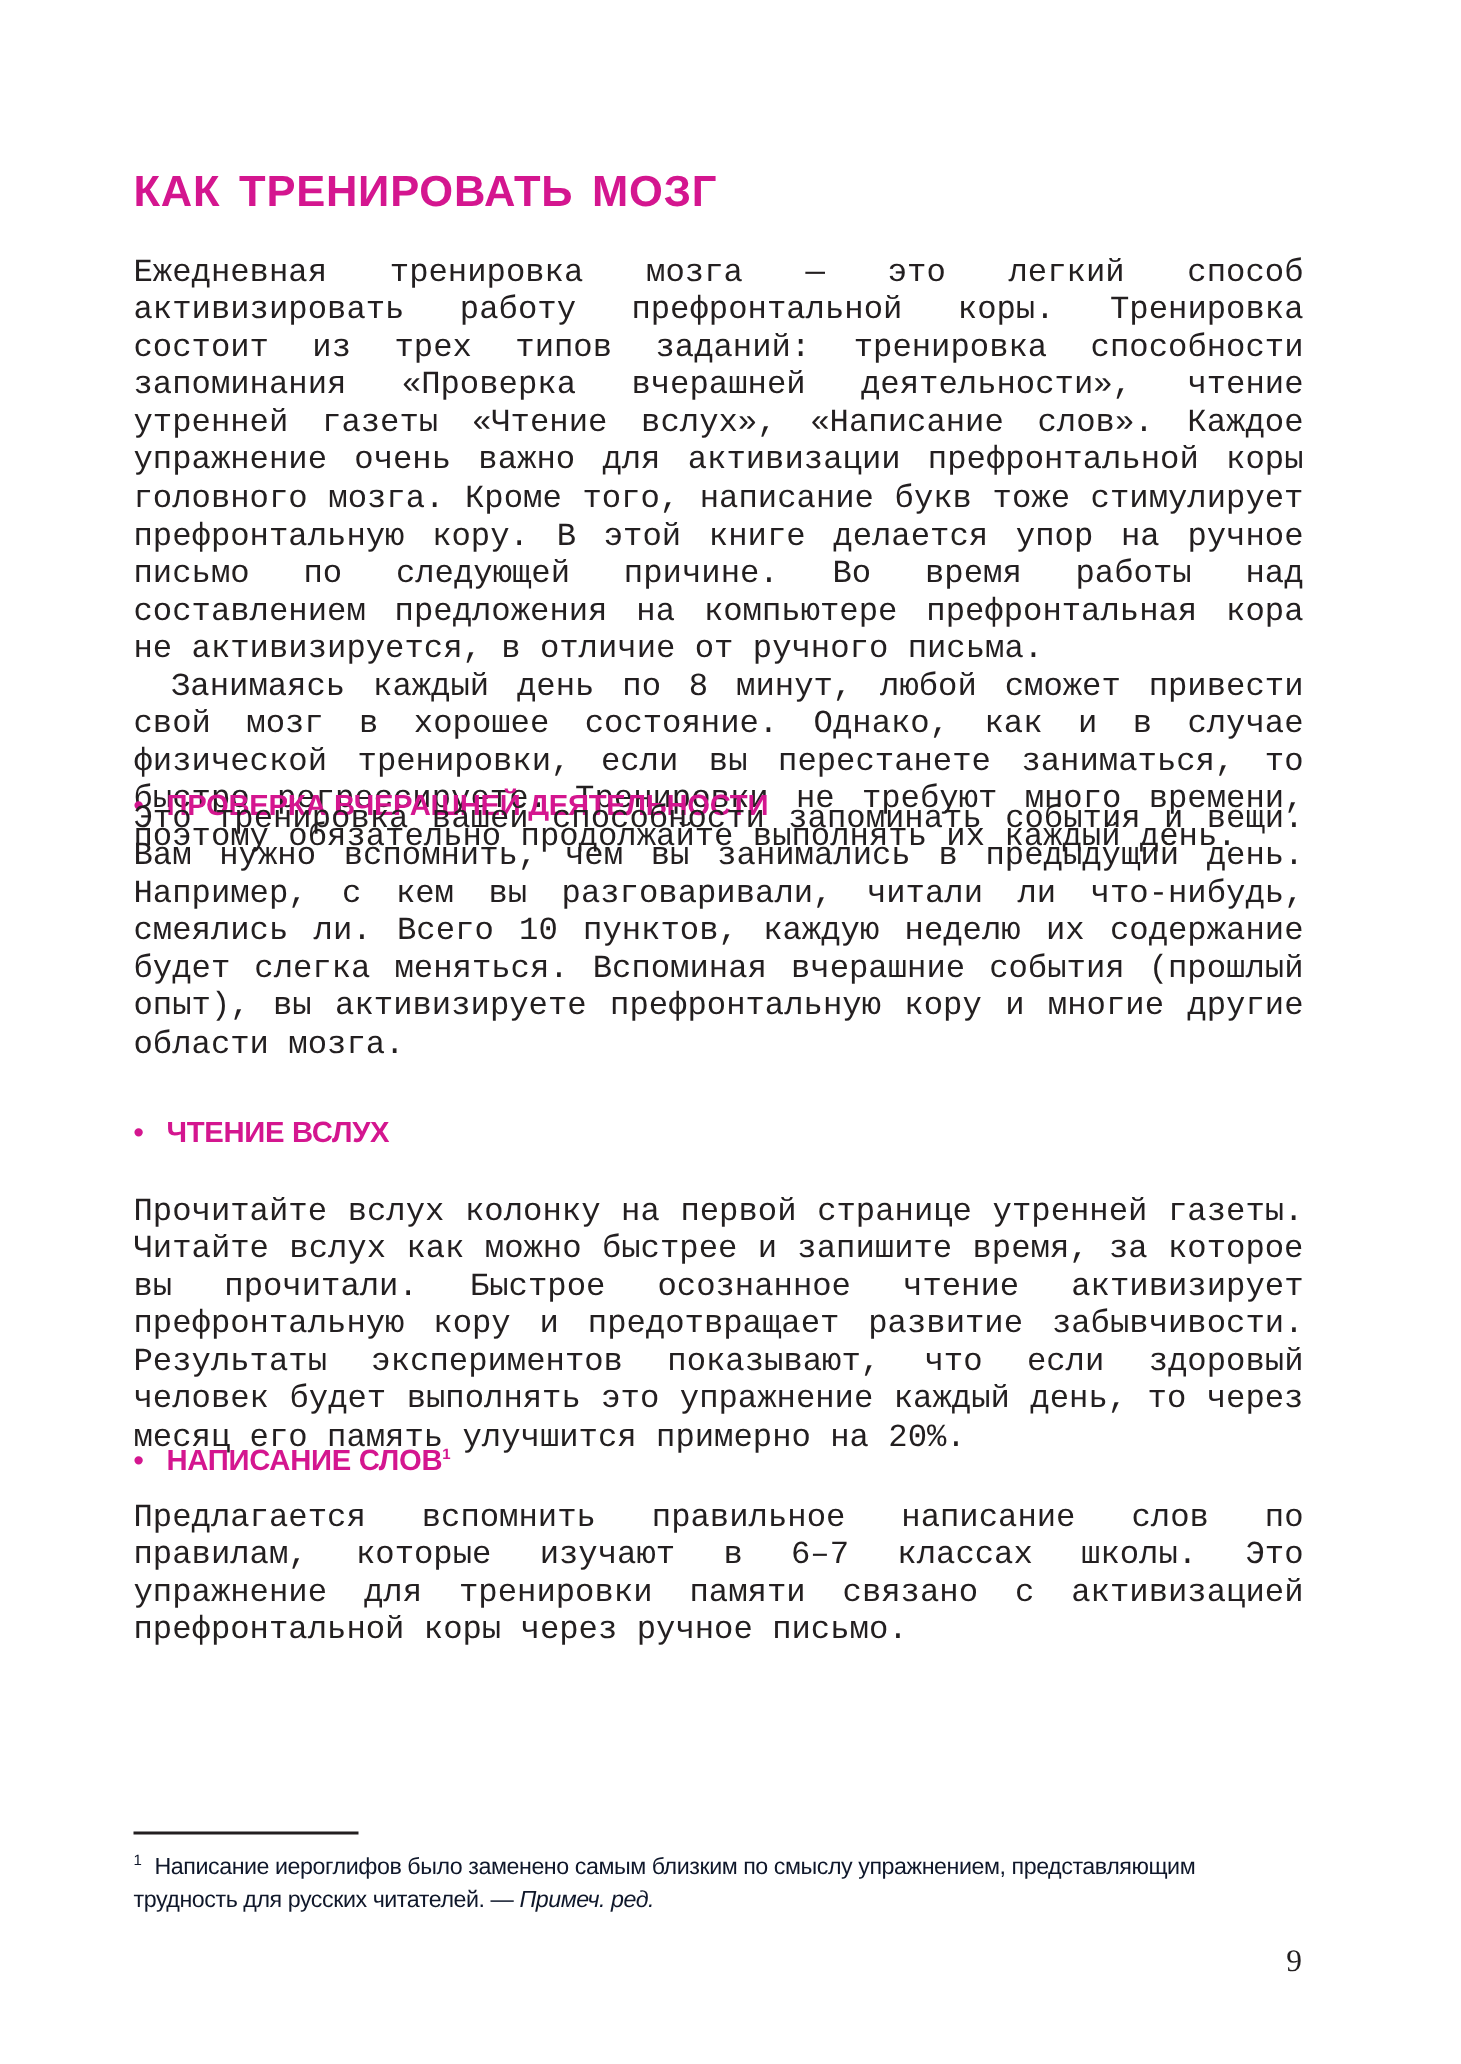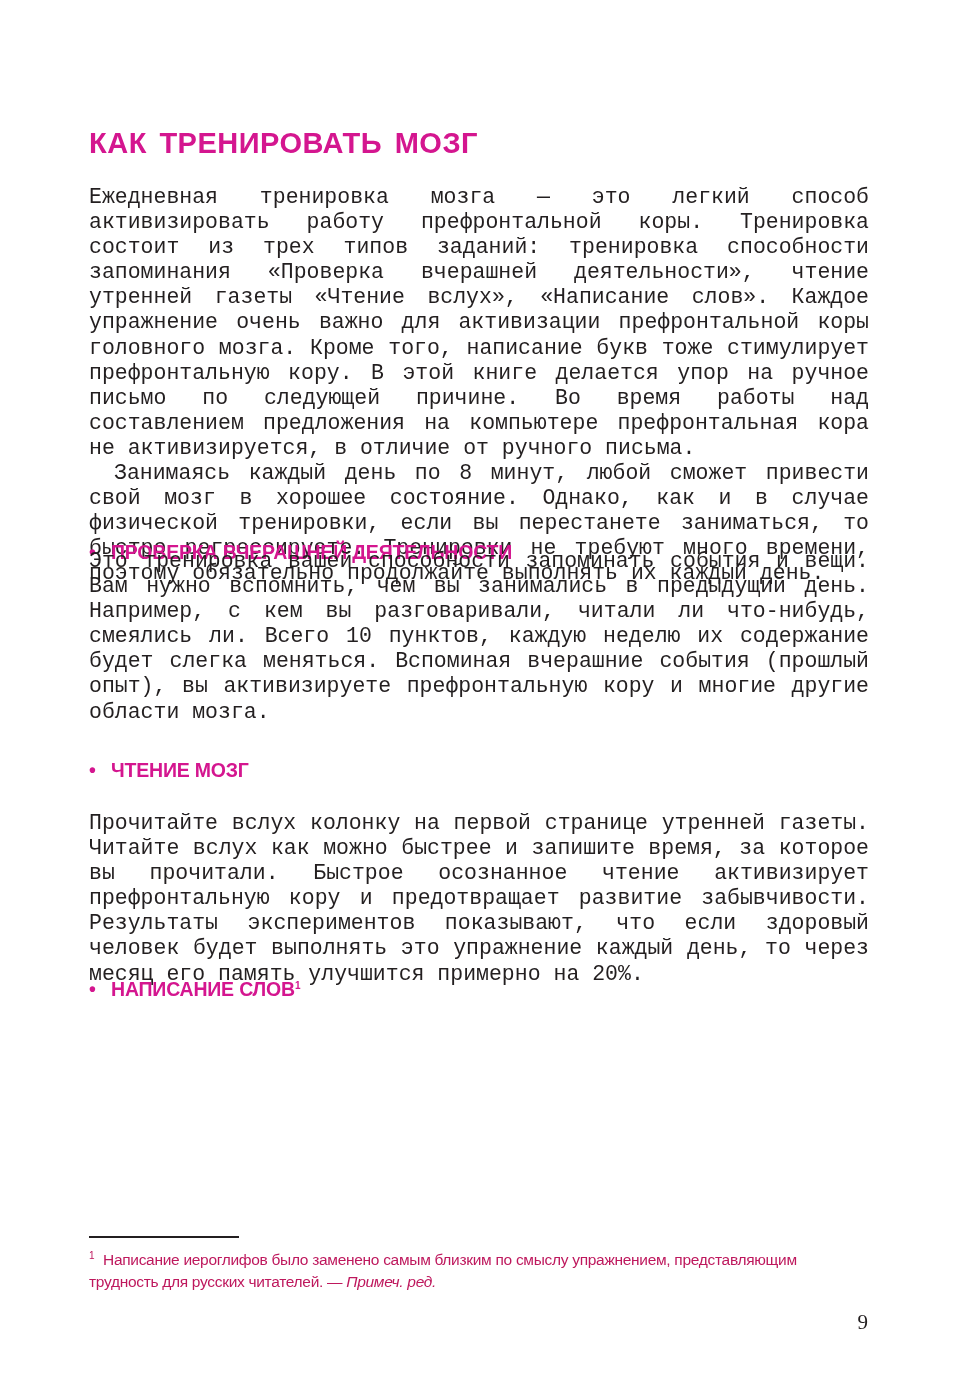--- a/index.html
+++ b/index.html
@@ -1,17 +1,17 @@
 <!DOCTYPE html>
 <html><head>
 <meta charset="utf-8">
 <style>
   html, body { margin: 0; padding: 0; background: #ffffff; }
   body { width: 974px; height: 1376px; position: relative; overflow: hidden; }
-  .page { position: absolute; left: 0; top: 0; width: 974px; height: 1264px; margin-top: 15px; }
+  .page { position: absolute; left: 0; top: 0; width: 974px; height: 1264px; }
   .title {
     position: absolute; left: 89px; top: 112px;
     font-family: "Liberation Sans", sans-serif; font-weight: bold;
     font-size: 29px; letter-spacing: 0.5px; word-spacing: 4px;
     color: #d4168f; margin: 0;
   }
   .body-text {
     position: absolute; left: 89px; width: 780px;
     font-family: Liberation Mono, monospace; font-size: 21.5px;
     line-height: 25.1px; color: #231f20; text-align: justify;
@@ -27,21 +27,21 @@
   }
   .section-head .bullet { display: inline-block; width: 22px; }
   .section-head sup { font-size: 10px; vertical-align: super; }
   .fn-rule {
     position: absolute; left: 89px; top: 1221px;
     width: 150px; height: 0; border-top: 2px solid #231f20;
   }
   .footnote {
     position: absolute; left: 89px; top: 1230px; width: 780px;
     font-family: "Liberation Sans", sans-serif; font-size: 15.5px;
-    line-height: 22px; color: #be185d; margin: 0; letter-spacing: -0.3px;
+    line-height: 22px; color: #0f172a; margin: 0; letter-spacing: -0.3px;
   }
   .footnote .fn-mark { font-size: 10px; vertical-align: super; display: inline-block; width: 14px; }
   .footnote em { font-style: italic; }
   .page-number {
     position: absolute; right: 106px; top: 1295px;
     font-family: "Liberation Serif", serif; font-size: 21px; color: #231f20;
   }
 </style>
 </head>
 <body>
@@ -56,29 +56,32 @@
   </div>
 
   <h2 class="section-head" style="top:526px;">
     <span class="bullet">•</span><span>ПРОВЕРКА ВЧЕРАШНЕЙ ДЕЯТЕЛЬНОСТИ</span>
   </h2>
   <div class="body-text" style="top:534px;">
     <p>Это тренировка вашей способности запоминать события и вещи. Вам нужно вспомнить, чем вы занимались в предыдущий день. Например, с кем вы разговаривали, читали ли что-нибудь, смеялись ли. Всего 10 пунктов, каждую неделю их содержание будет слегка меняться. Вспоминая вчерашние события (прошлый опыт), вы активизируете префронтальную кору и многие другие области мозга.</p>
   </div>
 
   <h2 class="section-head" style="top:744px;">
-    <span class="bullet">•</span><span>ЧТЕНИЕ МОЗГ</span>
+    <span class="bullet">•</span><span>ЧТЕНИЕ ВСЛУХ</span>
   </h2>
   <div class="body-text" style="top:796px;">
     <p>Прочитайте вслух колонку на первой странице утренней газеты. Читайте вслух как можно быстрее и запишите время, за которое вы прочитали. Быстрое осознанное чтение активизирует префронтальную кору и предотвращает развитие забывчивости. Результаты экспериментов показывают, что если здоровый человек будет выполнять это упражнение каждый день, то через месяц его память улучшится примерно на 20%.</p>
   </div>
 
   <h2 class="section-head" style="top:963px;">
     <span class="bullet">•</span><span>НАПИСАНИЕ СЛОВ</span><sup>1</sup>
   </h2>
+  <div class="body-text" style="top:1000px;">
+    <p>Предлагается вспомнить правильное написание слов по правилам, которые изучают в 6–7 классах школы. Это упражнение для тренировки памяти связано с активизацией префронтальной коры через ручное письмо.</p>
+  </div>
 
   <div class="fn-rule"></div>
   <p class="footnote">
     <span class="fn-mark">1</span><span>Написание иероглифов было заменено самым близким по смыслу упражнением, представляющим трудность для русских читателей. — </span><em>Примеч. ред.</em>
   </p>
 
   <div class="page-number">9</div>
 </div>
 
 </body></html>

